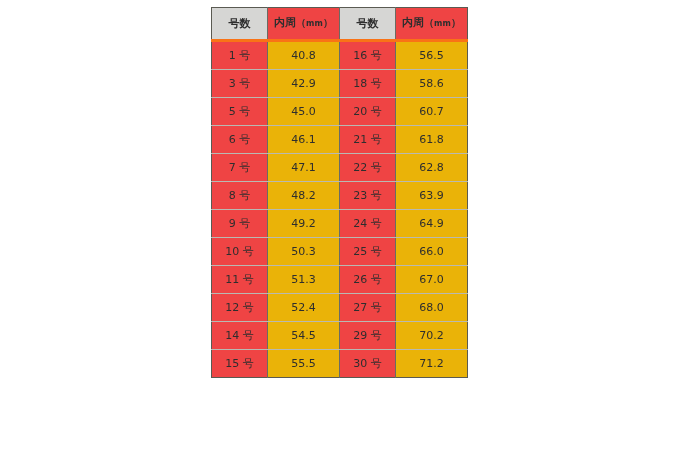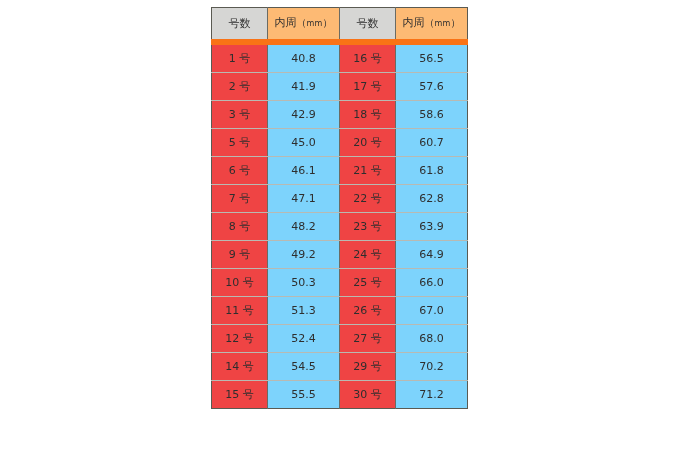--- a/index.html
+++ b/index.html
@@ -43,34 +43,34 @@
   table.ring-size-table th:last-child,
   table.ring-size-table td:last-child {
     border-right: none;
   }
   table.ring-size-table tr:last-child td {
     border-bottom: none;
   }
   table.ring-size-table thead th {
     height: 30px;
     line-height: 30px;
-    font-weight: normal;
-    border-bottom: 6px solid #f97316;
+    font-weight: bold;
+    border-bottom: 3px solid #f97316;
   }
   th.hd-gou {
     background: #d6d6d4;
   }
   th.hd-mm {
-    background: #fdba74;
+    background: #ef4444;
   }
   td.cell-gou {
     background: #ef4444;
   }
   td.cell-mm {
-    background: #7dd3fc;
+    background: #eab308;
   }
   .unit-paren {
     font-size: 10px;
   }
   .unit-mm {
     font-size: 8px;
     letter-spacing: 0.2px;
   }
 </style>
 </head>
@@ -91,26 +91,20 @@
         <th class="hd-gou">号数</th>
         <th class="hd-mm"><span>内周</span><span class="unit-paren">（</span><span class="unit-mm">mm</span><span class="unit-paren">）</span></th>
       </tr>
     </thead>
     <tbody id="table-body">
         <tr>
           <td class="cell-gou">1 号</td>
           <td class="cell-mm">40.8</td>
           <td class="cell-gou">16 号</td>
           <td class="cell-mm">56.5</td>
-        </tr>
-        <tr>
-          <td class="cell-gou">2 号</td>
-          <td class="cell-mm">41.9</td>
-          <td class="cell-gou">17 号</td>
-          <td class="cell-mm">57.6</td>
         </tr>
         <tr>
           <td class="cell-gou">3 号</td>
           <td class="cell-mm">42.9</td>
           <td class="cell-gou">18 号</td>
           <td class="cell-mm">58.6</td>
         </tr>
         <tr>
           <td class="cell-gou">5 号</td>
           <td class="cell-mm">45.0</td>

